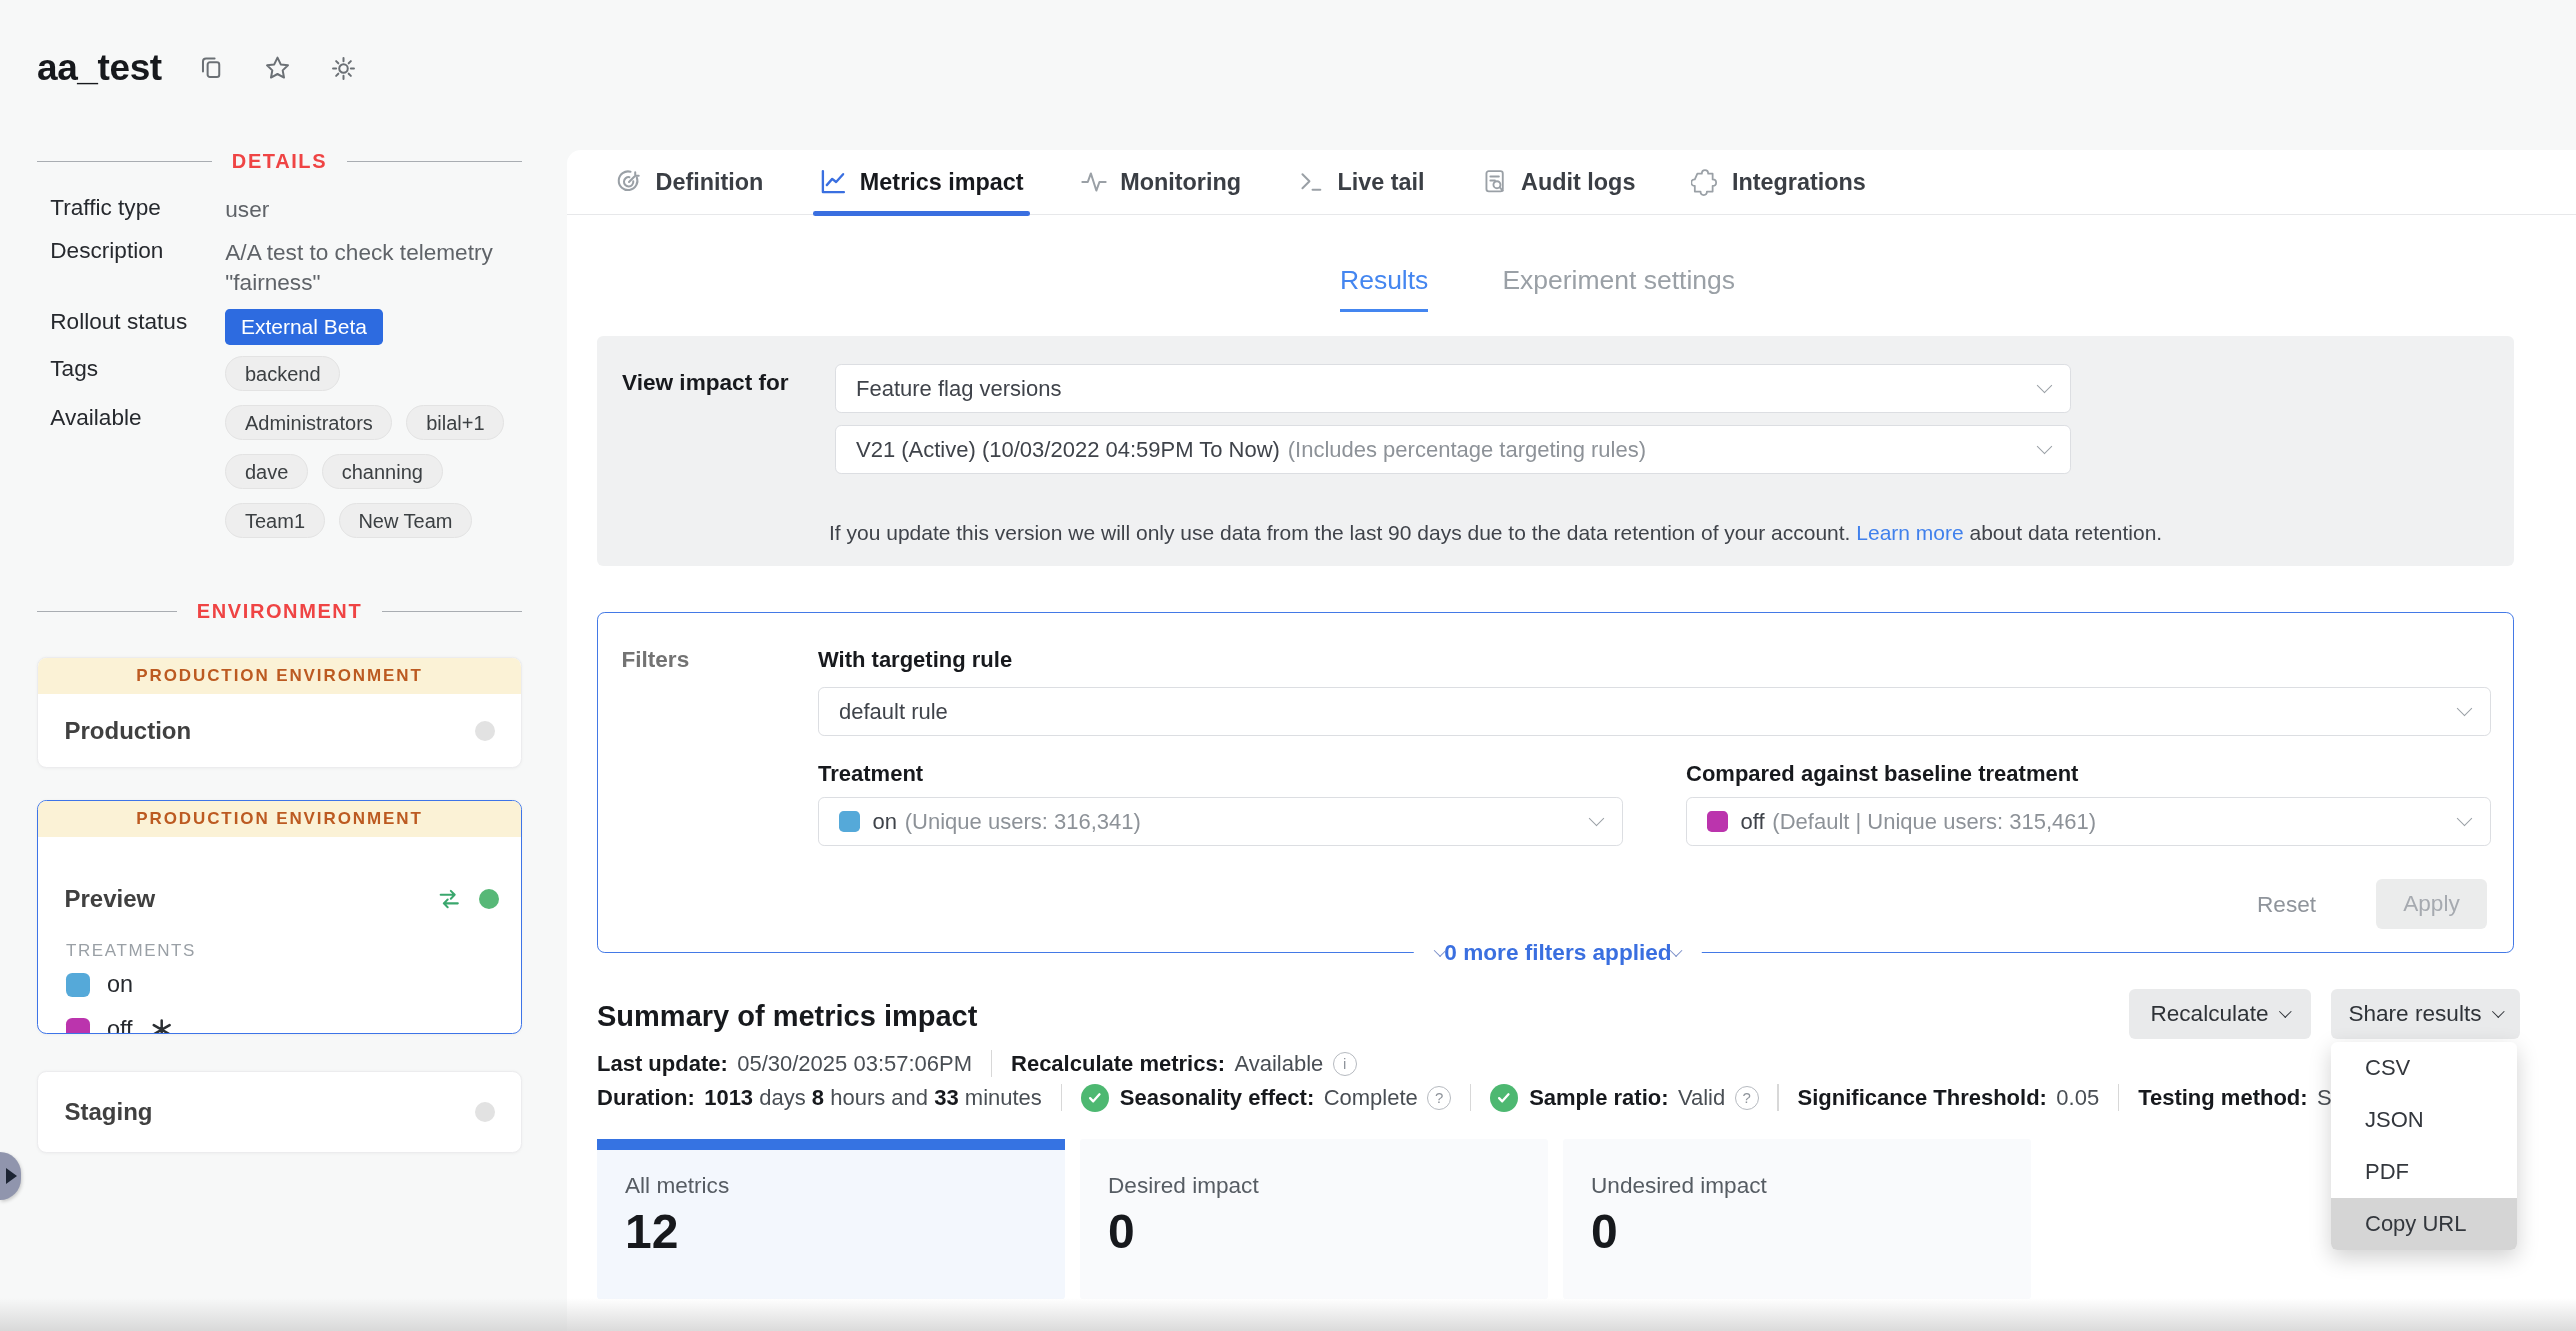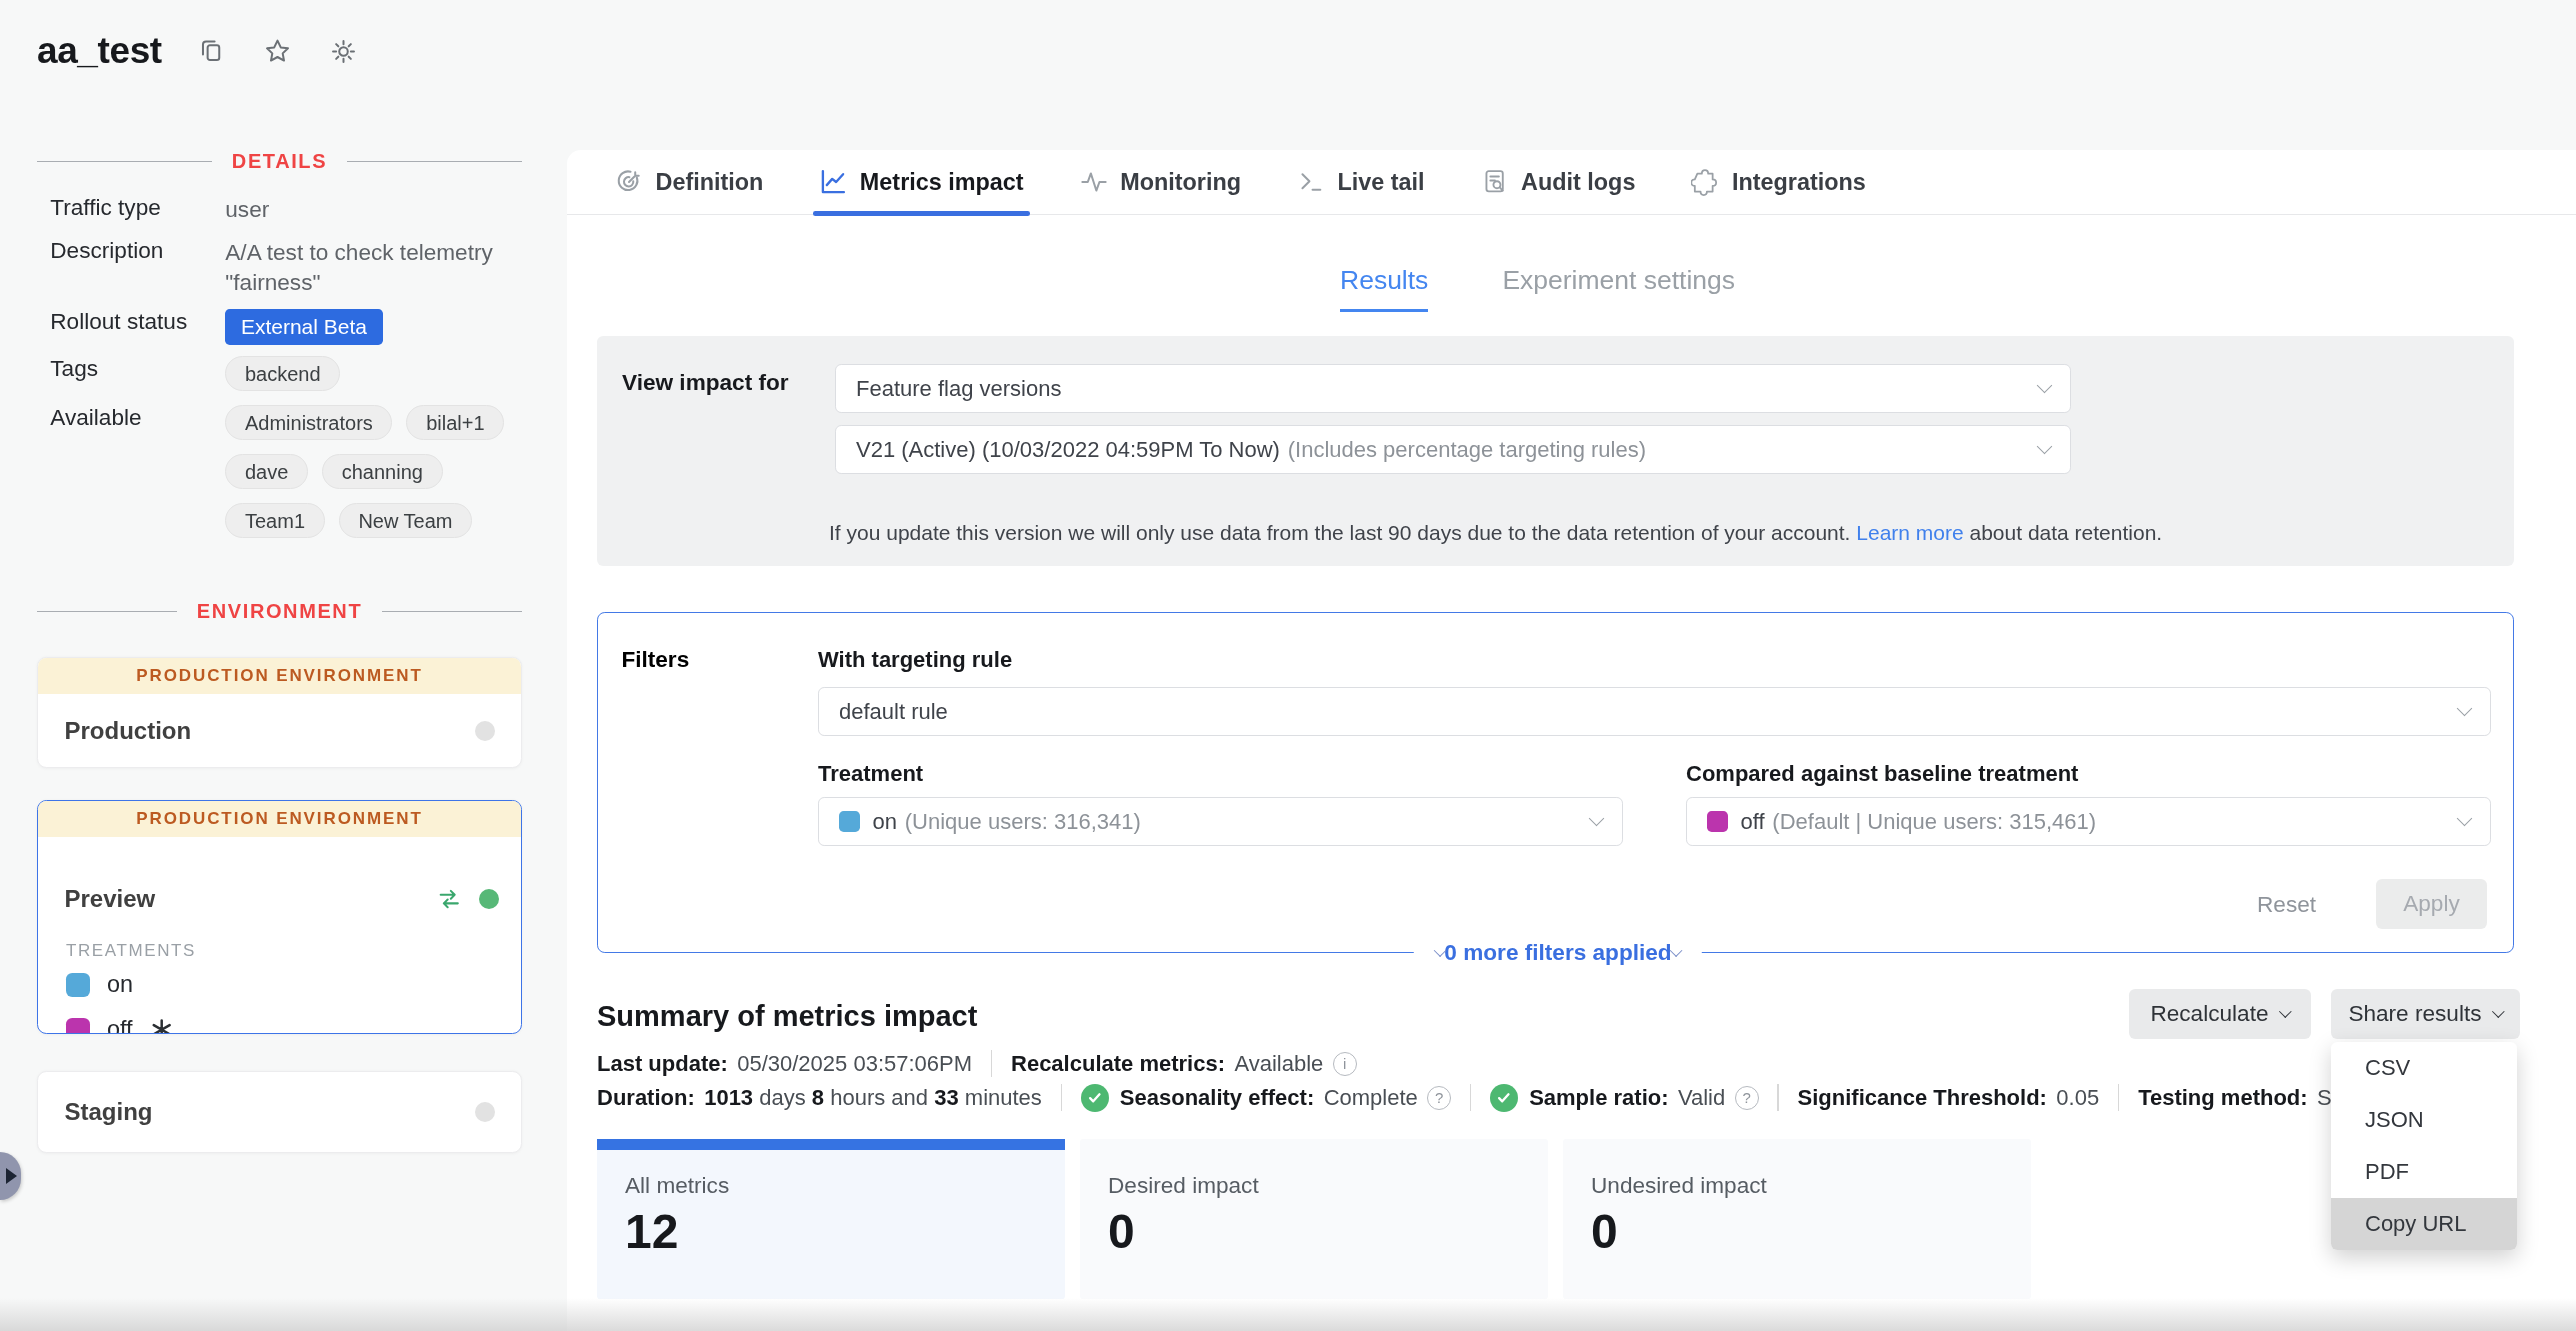--- a/index.html
+++ b/index.html
@@ -7,21 +7,21 @@
   body {
     font-family: "Liberation Sans", sans-serif;
     background:#f7f8f8;
     color:#1f2329;
     position:relative;
     overflow:hidden;
   }
   .page { position:absolute; inset:0; }
 
   
-  .page-header { position:absolute; left:37px; top:30px; display:flex; align-items:center; gap:33px; }
+  .page-header { position:absolute; left:37px; top:47px; display:flex; align-items:center; gap:33px; }
   .page-title { font-size:37px; font-weight:700; color:#17191d; letter-spacing:-0.4px; }
   .hdr-icon { width:33px; height:33px; display:flex; align-items:center; justify-content:center; cursor:pointer; }
 
   
   .sidebar { position:absolute; left:37px; top:0; width:485px; height:100%; }
   .divider { position:absolute; left:0; width:485px; display:flex; align-items:center; gap:20px; }
   .divider .line { flex:1; height:1.6px; background:#a9adb2; }
   .divider .txt { font-size:20px; font-weight:600; letter-spacing:1.6px; color:#ef4444; }
   .div-details { top:150px; }
   .div-env { top:600px; }
@@ -105,21 +105,21 @@
   .dd-version-box { left:238px; top:28px; width:1236px; height:49px; }
   .dd-version2-box { left:238px; top:89px; width:1236px; height:49px; }
   .dim { color:#8d9298; }
   .note-line { position:absolute; left:232px; font-size:21px; color:#3f434a; }
   .note1 { top:150px; }
   .note2 { top:185px; }
   .link { color:#4080ec; cursor:pointer; }
 
   
   .filters-box { position:absolute; left:30px; top:462px; width:1917px; height:341px; background:#fff; border:1.6px solid #4379e6; border-radius:7.8px; }
-  .filters-label { position:absolute; left:23.4px; top:34px; font-size:22.6px; font-weight:700; color:#000000; }
+  .filters-label { position:absolute; left:23.4px; top:34px; font-size:22.6px; font-weight:700; color:#737373; }
   .f-sub { position:absolute; font-size:22px; font-weight:600; color:#17191d; }
   .lbl-targeting { left:220px; top:34px; }
   .lbl-treatment { left:220px; top:148px; }
   .lbl-baseline { left:1088px; top:148px; }
   .dd-targeting { left:220px; top:74px; width:1673px; height:49px; }
   .dd-treatment { left:220px; top:184px; width:805px; height:49px; }
   .dd-baseline { left:1088px; top:184px; width:805px; height:49px; }
   .dd .sq-small { width:21px; height:21px; border-radius:4.7px; margin-right:12.5px; flex-shrink:0; }
   .reset-btn { position:absolute; left:1659px; top:279px; font-size:22.6px; color:#8f949b; cursor:pointer; }
   .apply-btn { position:absolute; left:1778px; top:266px; width:111px; height:50px; background:#ebecec; border-radius:6.2px; font-size:22.6px; color:#a6aab0; display:flex; align-items:center; justify-content:center; cursor:pointer; }

